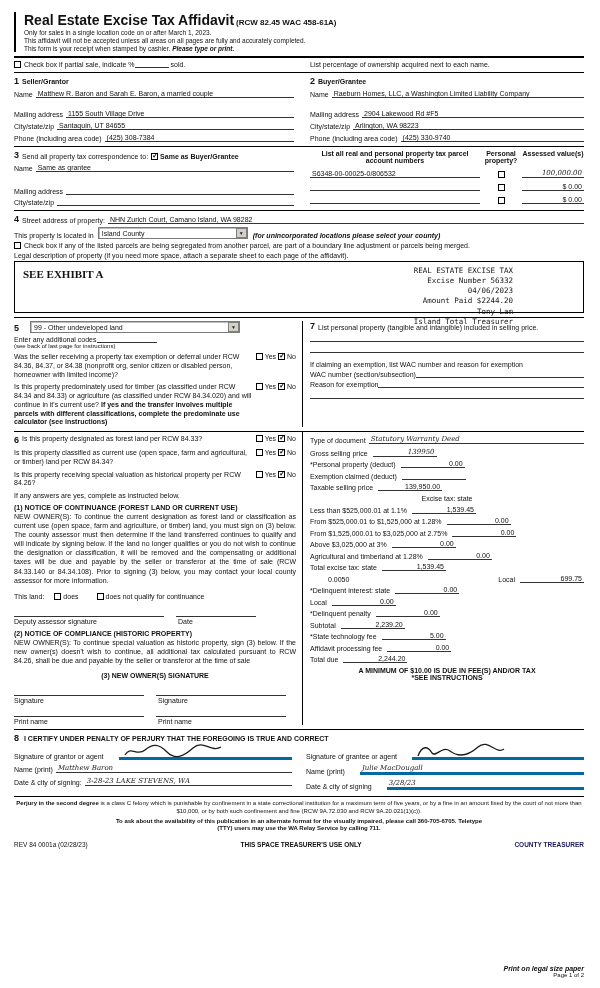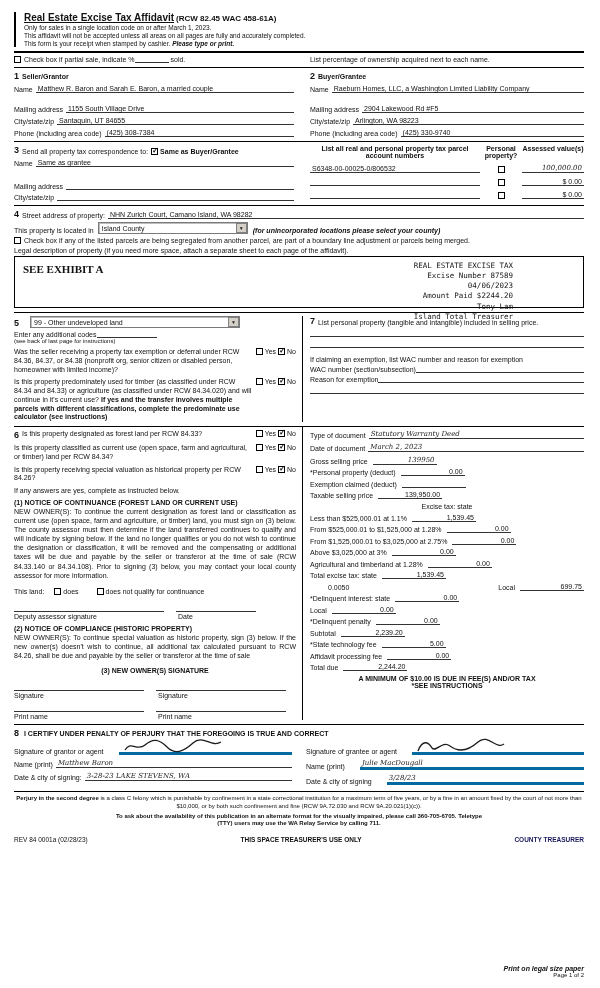--- a/index.html
+++ b/index.html
@@ -20,21 +20,21 @@
   
   .header { display:flex; border-bottom:2px solid #000; padding-bottom:4px; }
   .logo-block { width:150px; }
   .dept-small { font-size:7px; margin-left:22px; }
   .dept-big-row { display:flex; align-items:center; gap:3px; }
   .dept-big { font-size:18px; font-weight:bold; letter-spacing:0.5px; }
   .dept-state { font-size:7px; margin-left:30px; }
   .form-num { font-size:11px; font-weight:bold; }
   .barcode { width:50px; height:10px; margin-left:6px; background:repeating-linear-gradient(90deg,#000 0 1px,#fff 1px 2px,#000 2px 4px,#fff 4px 6px,#000 6px 7px,#fff 7px 9px); }
   .title-block { border-left:2px solid #000; padding-left:8px; flex:1; }
-  .main-title { font-size:10px; font-weight:bold;text-decoration:underline; }
+  .main-title { font-size:14px; font-weight:bold; }
   .title-rcw { font-size:8px; font-weight:bold; }
   .hnote { font-size:6.5px; margin-top:1px; }
   
   .split { display:flex; }
   .split .lcol { width:288px; padding-right:8px; }
   .split .rcol { flex:1; padding-left:8px; }
   .secline { border-top:1px solid #000; margin-top:4px; padding-top:3px; }
   .secnum { font-size:9px; font-weight:bold; margin-right:3px; }
   .lblrow { display:flex; align-items:flex-end; margin-top:4px; }
   .lblrow .lbl { white-space:nowrap; margin-right:3px; }
@@ -205,21 +205,21 @@
       <span class="cb"></span>
       <span style="margin-left:3px;">Check box if any of the listed parcels are being segregated from another parcel, are part of a boundary line adjustment or parcels being merged.</span>
     </div>
     <div class="row">
       <span>Legal description of property (if you need more space, attach a separate sheet to each page of the affidavit).</span>
     </div>
     <div class="legalbox">
       <span class="exhibit">SEE EXHIBIT A</span>
       <div class="stamp">
         <div>REAL ESTATE EXCISE TAX</div>
-        <div>Excise Number 87589</div>
+        <div>Excise Number 56332</div>
         <div>04/06/2023</div>
         <div>Amount Paid $2244.20</div>
         <div>Tony Lam</div>
         <div>Island Total Treasurer</div>
       </div>
     </div>
   </div>
 
   <div class="band secline">
     <div class="lcol">
@@ -341,24 +341,20 @@
         <span style="width:130px;">Print name</span>
         <span style="margin-left:14px;">Print name</span>
       </div>
     </div>
 
     <div class="rcol" style="border-top:1px solid #000; padding-top:3px;">
       <div class="lblrow" style="margin-top:0;">
         <span class="lbl">Type of document</span>
         <span class="fill grow hand">Statutory Warranty Deed</span>
       </div>
-      <div class="lblrow">
-        <span class="lbl">Date of document</span>
-        <span class="fill grow hand">March 2, 2023</span>
-      </div>
       <div class="trow">
           <span class="tlabel">Gross selling price</span>
           <span class="tval hand">139950</span>
         </div>
       <div class="trow">
           <span class="tlabel">*Personal property (deduct)</span>
           <span class="tval">0.00</span>
         </div>
       <div class="trow">
           <span class="tlabel">Exemption claimed (deduct)</span>

